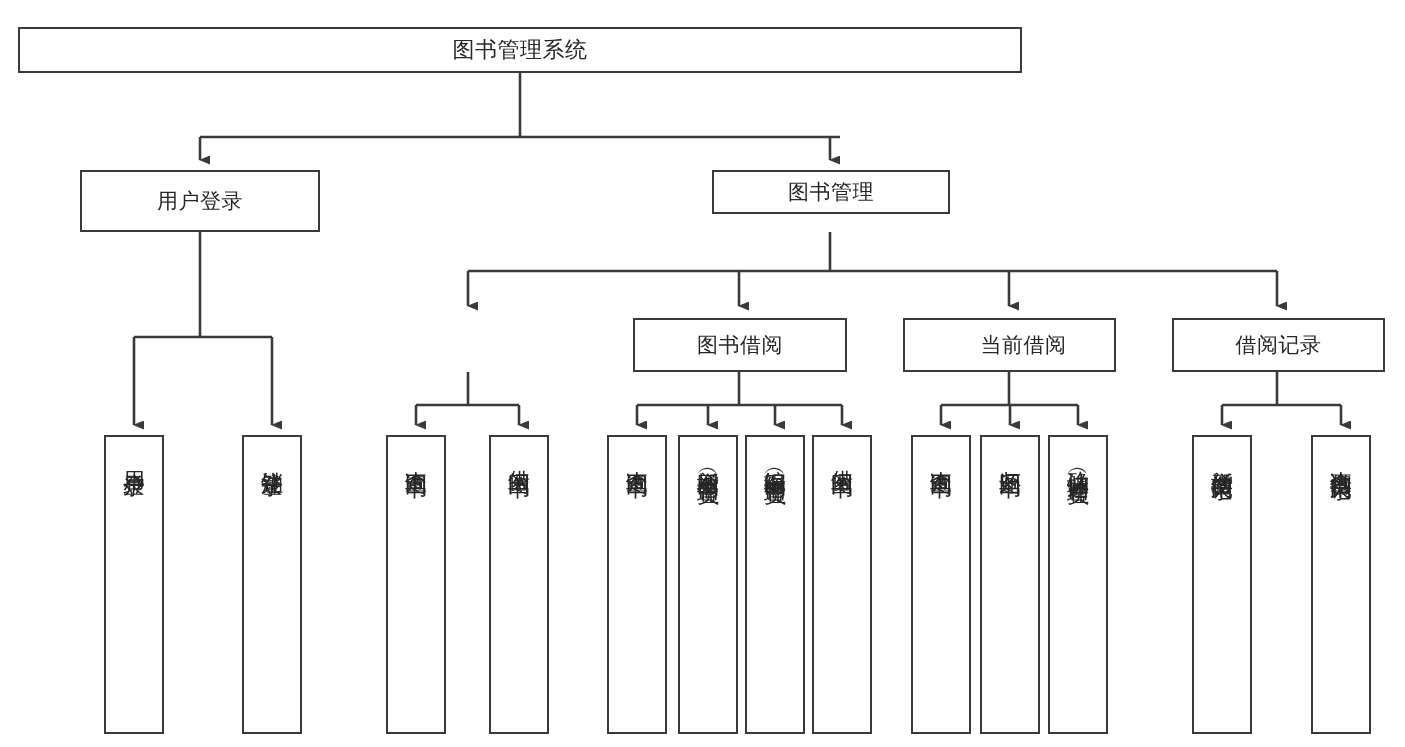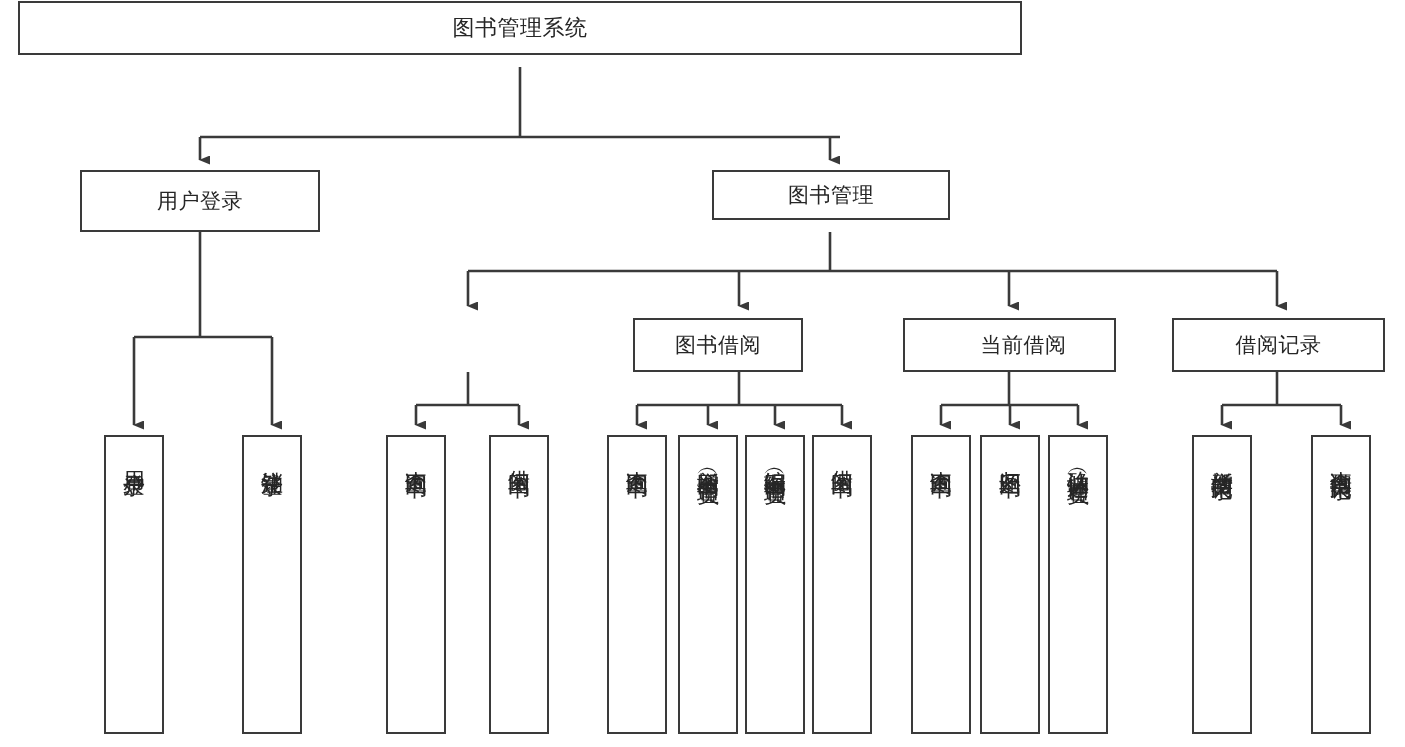--- a/index.html
+++ b/index.html
@@ -128,32 +128,32 @@
       <path d="M1010,405 L1010,425" marker-end="url(#arrowhead)"></path>
       <path d="M1078,405 L1078,425" marker-end="url(#arrowhead)"></path>
 
       <path d="M1277,372 L1277,405"></path>
       <path d="M1222,405 L1341,405"></path>
       <path d="M1222,405 L1222,425" marker-end="url(#arrowhead)"></path>
       <path d="M1341,405 L1341,425" marker-end="url(#arrowhead)"></path>
     </g>
   </svg>
 
-  <div class="node horiz root" style="left:18px; top:1px; width:1004px; height:54px;">
+  <div class="node horiz root" style="left:18px; top:27px; width:1004px; height:46px;">
     <span class="node-label">图书管理系统</span>
   </div>
 
   <div class="node horiz" style="left:80px; top:170px; width:240px; height:62px;">
     <span class="node-label">用户登录</span>
   </div>
-  <div class="node horiz" style="left:712px; top:170px; width:238px; height:50px;">
+  <div class="node horiz" style="left:712px; top:170px; width:238px; height:44px;">
     <span class="node-label">图书管理</span>
   </div>
 
-  <div class="node horiz" style="left:633px; top:318px; width:170px; height:54px;">
+  <div class="node horiz" style="left:633px; top:318px; width:214px; height:54px;">
     <span class="node-label">图书借阅</span>
   </div>
   <div class="node horiz" style="left:903px; top:318px; width:213px; height:54px;padding-left:28px;">
     <span class="node-label">当前借阅</span>
   </div>
   <div class="node horiz" style="left:1172px; top:318px; width:213px; height:54px;">
     <span class="node-label">借阅记录</span>
   </div>
 
   <div class="node vert" style="left:104px; top:435px; width:60px; height:299px;">

